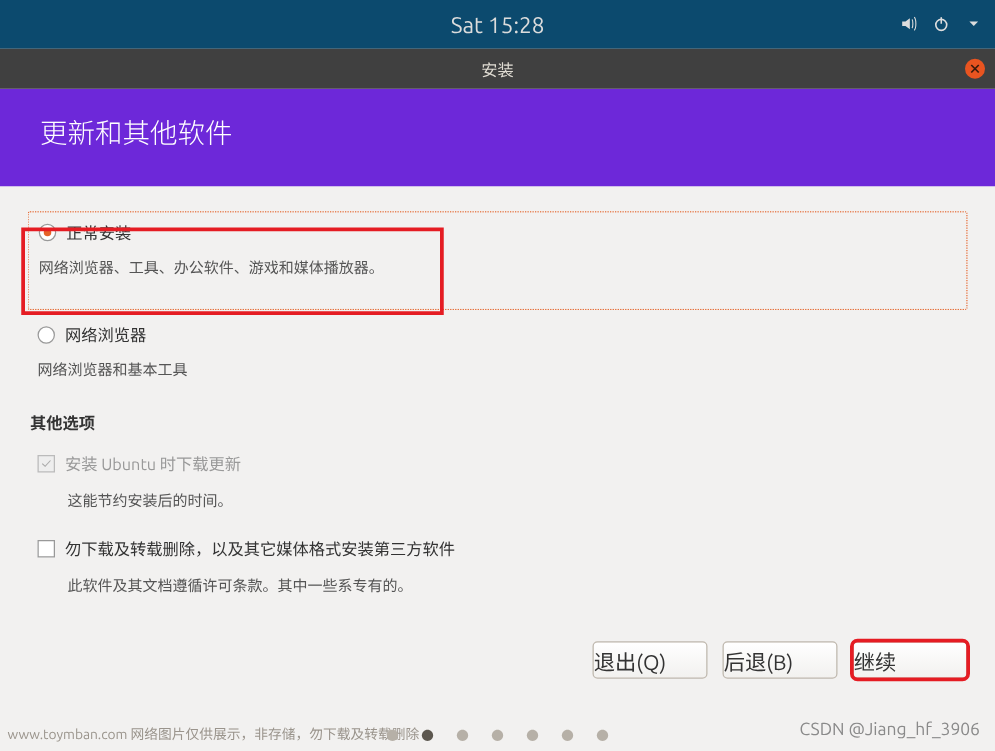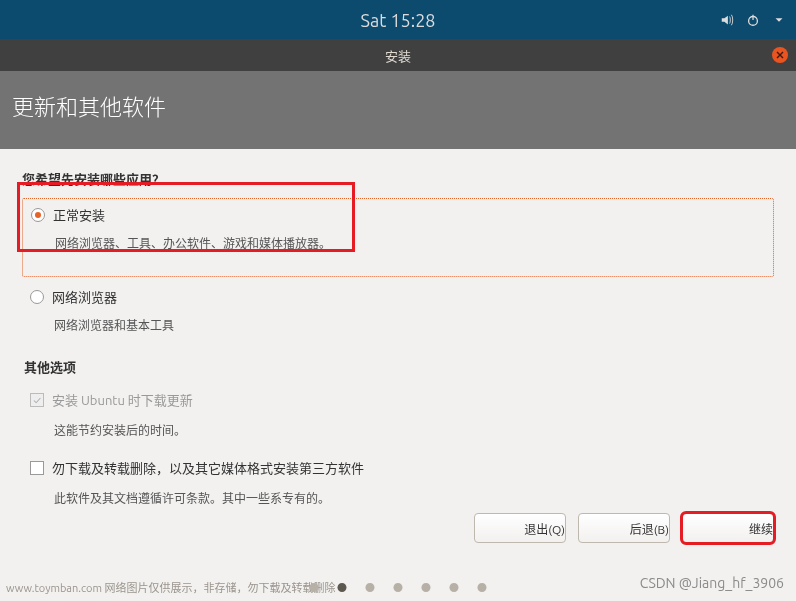--- a/index.html
+++ b/index.html
@@ -45,23 +45,23 @@
     height: 16px;
     border-radius: 50%;
     background: #e95420;
     display: flex;
     align-items: center;
     justify-content: center;
     cursor: pointer;
   }
   .close-btn svg { width: 8px; height: 8px; }
   .header {
-    background: #737373;
+    background: #6d28d9;
     color: #fff;
-    padding: 18px 22px 28px 12px;
+    padding: 18px 22px 28px 32px;
     font-size: 22px;
     font-weight: 300;
   }
   .content {
     padding: 20px 22px 10px 22px;
     color: #333;
   }
   .question {
     font-size: 13px;
     font-weight: bold;
@@ -75,21 +75,20 @@
   }
   .option-row {
     display: flex;
     align-items: center;
     gap: 8px;
     font-size: 13px;
   }
   .option-desc {
     font-size: 12px;
     color: #555;
-    margin-left: 24px;
     margin-top: 10px;
   }
   .option-block {
     padding: 6px 8px 12px 8px;
   }
   .section-title {
     font-size: 13px;
     font-weight: bold;
     margin: 12px 0 12px 2px;
   }
@@ -141,25 +140,25 @@
     bottom: 58px;
     display: flex;
     gap: 12px;
   }
   .btn {
     min-width: 92px;
     height: 30px;
     border: 1px solid #bfb8ae;
     background: linear-gradient(#fff,#f2f1ef);
     border-radius: 4px;
-    font-size: 12px;
+    font-size: 17px;
     color: #333;
     display: flex;
     align-items: center;
-    justify-content: flex-end;
+    justify-content: flex-start;
     cursor: pointer;
   }
   .highlight-red {
     outline: 3px solid #e51c23;
     outline-offset: -1px;
   }
   .red-box-opt {
     position: absolute;
     border: 3px solid #e51c23;
     pointer-events: none;
@@ -218,21 +217,20 @@
         <path d="M1 1l6 6M7 1l-6 6" stroke="#3a1a0c" stroke-width="1.4"></path>
       </svg>
   </div>
 </div>
 
 <div class="header">
   <span>更新和其他软件</span>
 </div>
 
 <div class="content">
-  <div class="question">您希望先安装哪些应用？</div>
 
   <div class="option-box">
     <div class="option-row">
       <span class="radio checked"></span>
       <span>正常安装</span>
     </div>
     <div class="option-desc">网络浏览器、工具、办公软件、游戏和媒体播放器。</div>
   </div>
 
   <div class="option-block">

